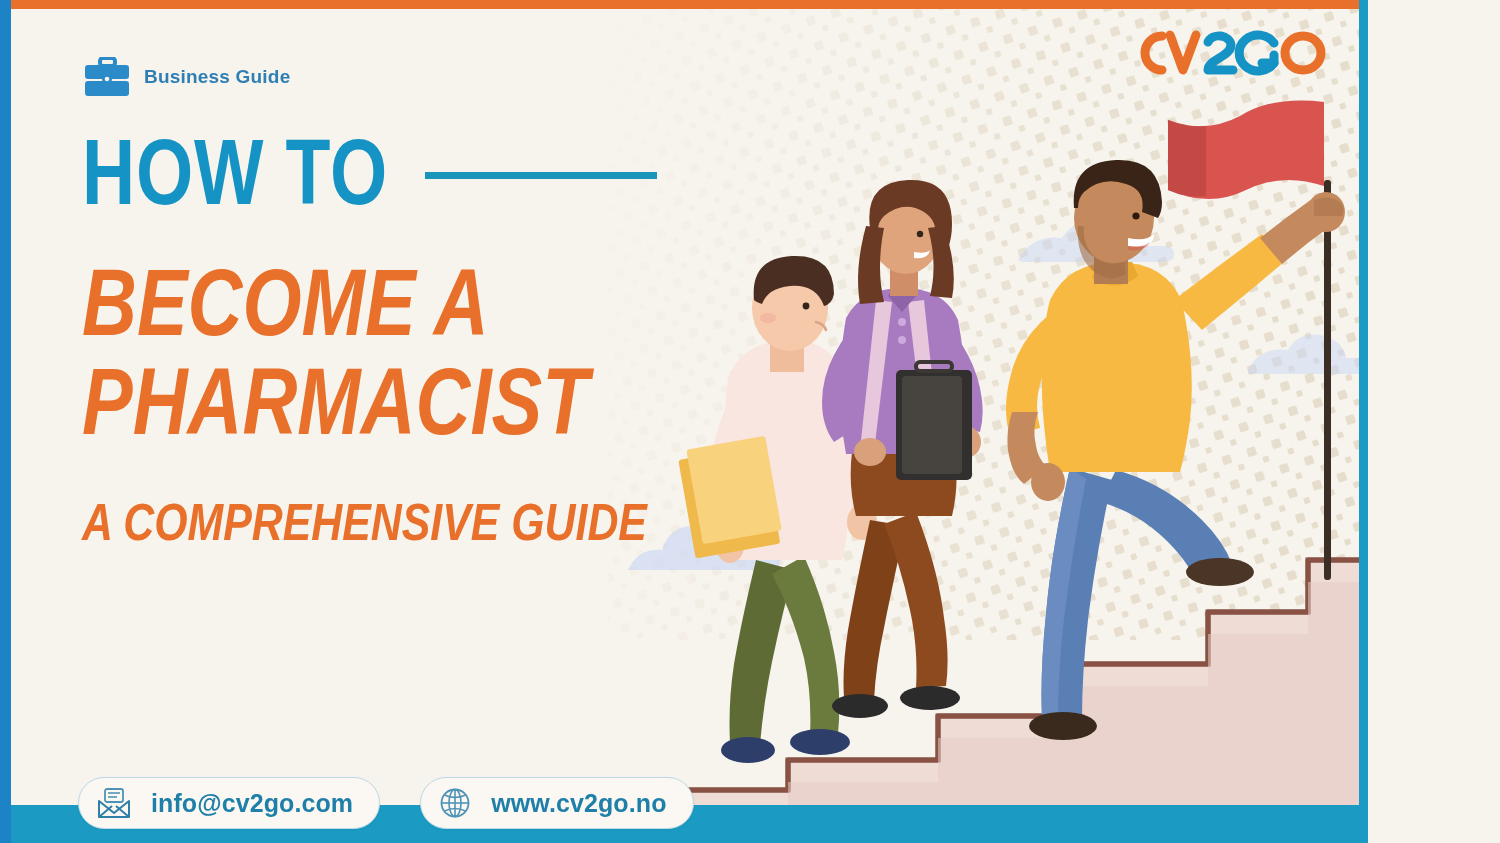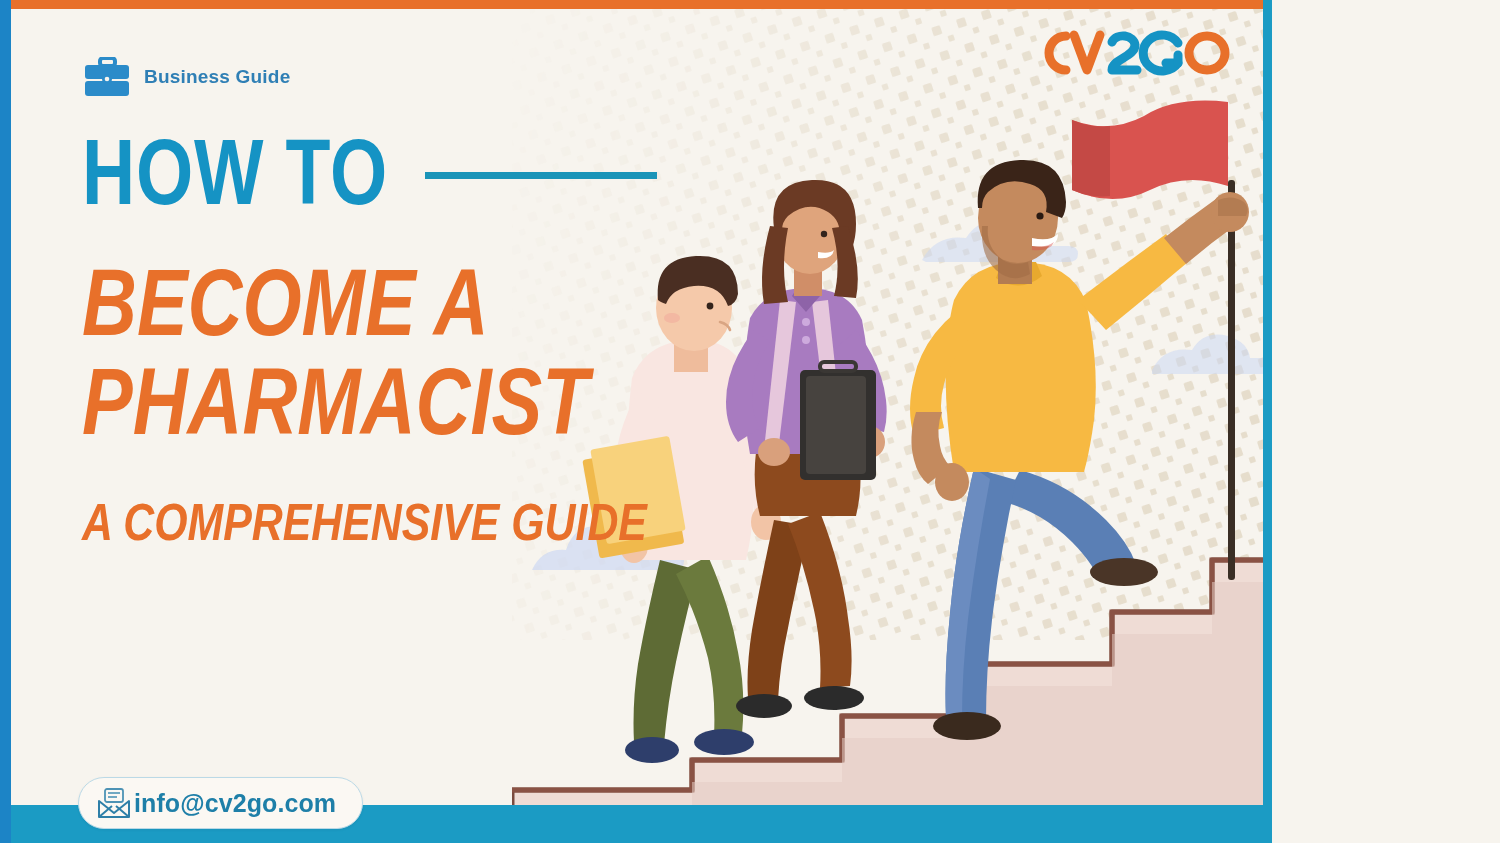--- a/index.html
+++ b/index.html
@@ -6,21 +6,21 @@
   html,body { width:1500px; height:843px; overflow:hidden; }
   body {
     font-family:"Liberation Sans", sans-serif;
     background:#F7F4EE;
     position:relative;
   }
 
   
   #canvas {
     position:relative;
-    width:1272px; height:843px;
+    width:1368px; height:843px;
     background:#F7F4EE;
     overflow:hidden;
   }
   .edge-top {
     position:absolute; left:0; top:0; width:1500px; height:9px;
     background:#E8702A; z-index:40;
   }
   .edge-left {
     position:absolute; left:0; top:0; width:11px; height:843px;
     background:#1C84C6; z-index:41;
@@ -93,21 +93,21 @@
     position:absolute; right:0px; top:0px;
     width:760px; height:843px; z-index:10;
   }
 
   
   .pills {
     position:absolute; left:78px; bottom:14px; z-index:50;
     display:flex; gap:40px; align-items:center;
   }
   .pill {
-    display:flex; align-items:center; gap:3px;
+    display:flex; align-items:center; gap:20px;
     background:#FBF8F3;
     border:1.6px solid #BBD9E6;
     border-radius:30px;
     height:52px;
     padding:0 26px 0 18px;
     box-shadow:0 1px 3px rgba(0,0,0,.06);
   }
   .pill-text {
     font-size:25px; font-weight:bold; color:#1E7FA8; letter-spacing:.1px;
     white-space:nowrap;
@@ -309,16 +309,29 @@
           <rect x="8" y="2" width="18" height="13" rx="2" fill="#FBF8F3" stroke="#4E93B5" stroke-width="1.8"></rect>
           <line x1="11" y1="6" x2="23" y2="6" stroke="#4E93B5" stroke-width="1.6"></line>
           <line x1="11" y1="10" x2="20" y2="10" stroke="#4E93B5" stroke-width="1.6"></line>
           <path d="M2,14 L17,26 L32,14 L32,30 L2,30 Z" fill="#FBF8F3" stroke="#2E7FA8" stroke-width="2" stroke-linejoin="round"></path>
           <path d="M2,30 L15,19 M32,30 L19,19" stroke="#2E7FA8" stroke-width="2" fill="none"></path>
         </svg>
       </span>
       <span class="pill-text">info@cv2go.com</span>
     </div>
 
+    <div class="pill">
+      <span class="pill-icon">
+        <svg width="32" height="32" viewBox="0 0 32 32">
+          <circle cx="16" cy="16" r="13.5" fill="none" stroke="#4E93B5" stroke-width="1.8"></circle>
+          <ellipse cx="16" cy="16" rx="6" ry="13.5" fill="none" stroke="#4E93B5" stroke-width="1.6"></ellipse>
+          <line x1="2.5" y1="16" x2="29.5" y2="16" stroke="#4E93B5" stroke-width="1.6"></line>
+          <path d="M5.5,8 q10.5,5 21,0" fill="none" stroke="#4E93B5" stroke-width="1.4"></path>
+          <path d="M5.5,24 q10.5,-5 21,0" fill="none" stroke="#4E93B5" stroke-width="1.4"></path>
+          <line x1="16" y1="2.5" x2="16" y2="29.5" stroke="#4E93B5" stroke-width="1.6"></line>
+        </svg>
+      </span>
+      <span class="pill-text">www.cv2go.no</span>
+    </div>
 
   </div>
 
 </div>
 
 </body></html>

